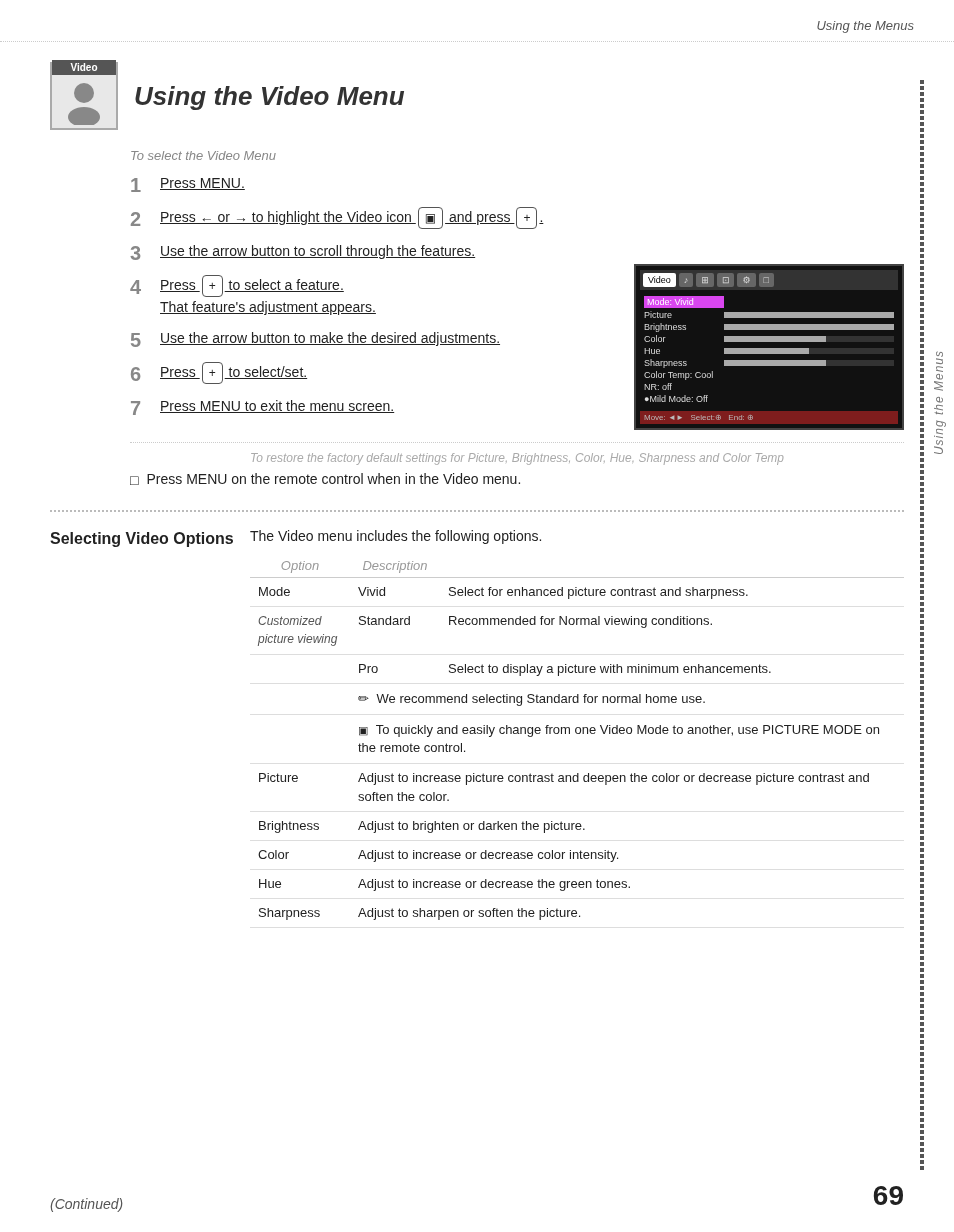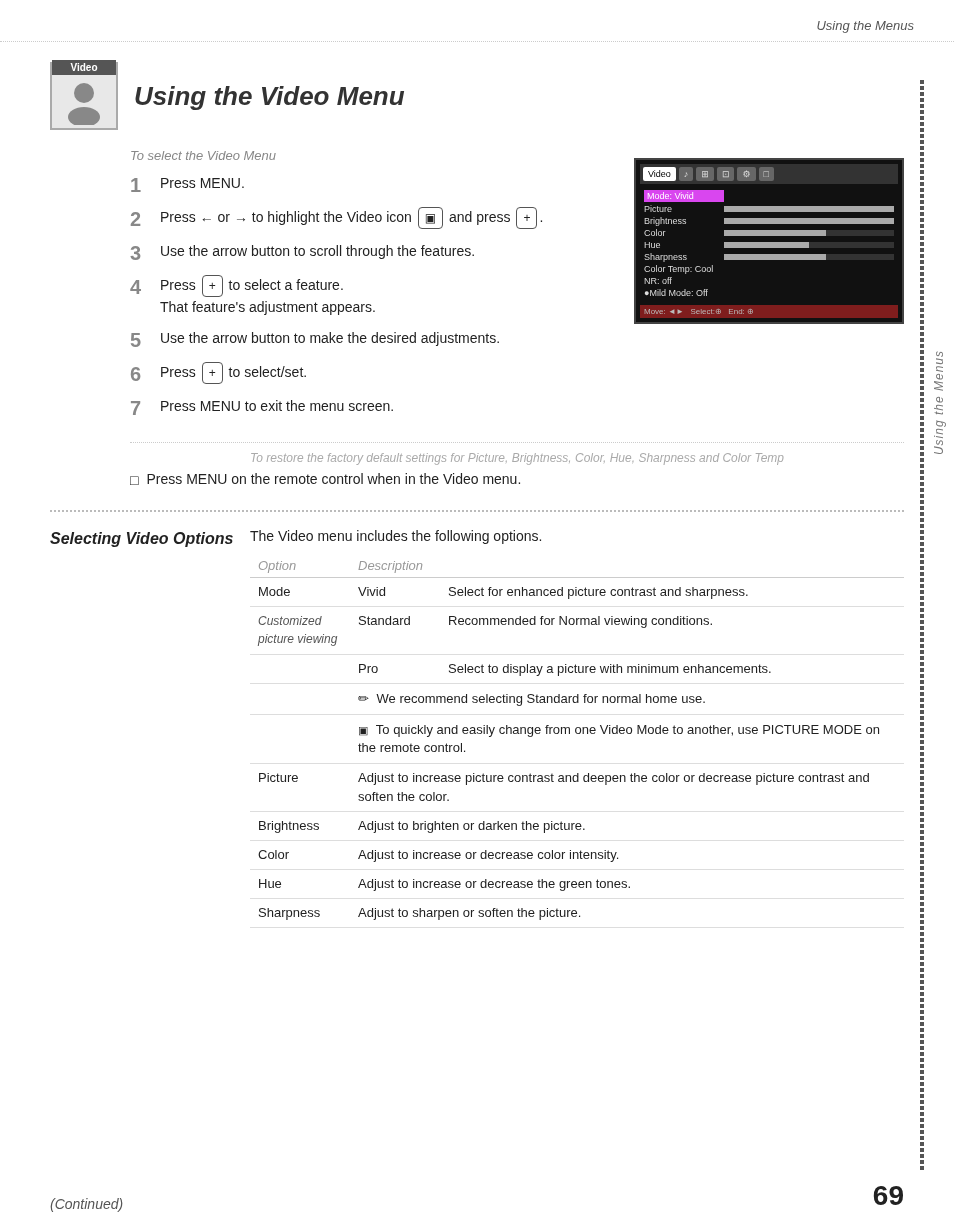--- a/index.html
+++ b/index.html
@@ -66,20 +66,21 @@
       font-style: italic;
       font-weight: bold;
       color: #333;
     }
 
     
     .instructions-area {
       display: flex;
       gap: 20px;
       margin-left: 80px;
+      align-items: flex-end;
     }
     .steps-column {
       flex: 1;
     }
     .menu-screenshot {
       width: 270px;
       flex-shrink: 0;
       margin-top: 10px;
     }
 
@@ -99,20 +100,21 @@
       font-size: 20px;
       font-weight: bold;
       color: #888;
       min-width: 22px;
       margin-right: 8px;
       line-height: 1.2;
     }
     .step-text {
       font-size: 14px;
       line-height: 1.5;
+      text-decoration: underline;
     }
     .btn-icon {
       display: inline-block;
       border: 1.5px solid #555;
       border-radius: 4px;
       padding: 1px 6px;
       font-size: 12px;
       margin: 0 2px;
     }
 
@@ -222,21 +224,20 @@
       gap: 0;
     }
     .left-col {
       width: 200px;
       flex-shrink: 0;
       padding-right: 16px;
     }
     .left-heading {
       font-size: 16px;
       font-weight: bold;
-      font-style: italic;
       line-height: 1.4;
       margin-bottom: 20px;
     }
     .right-col {
       flex: 1;
     }
     .options-intro {
       font-size: 14px;
       margin-bottom: 10px;
     }
@@ -244,21 +245,21 @@
     
     .options-table {
       width: 100%;
       border-collapse: collapse;
       font-size: 13px;
     }
     .options-table th {
       font-style: italic;
       color: #999;
       font-weight: normal;
-      text-align: left;
+      text-align: center;
       padding: 4px 8px;
       border-bottom: 1px solid #ccc;
     }
     .options-table td {
       padding: 5px 8px;
       vertical-align: top;
       border-bottom: 1px solid #ddd;
       line-height: 1.4;
     }
     .note-row td {

